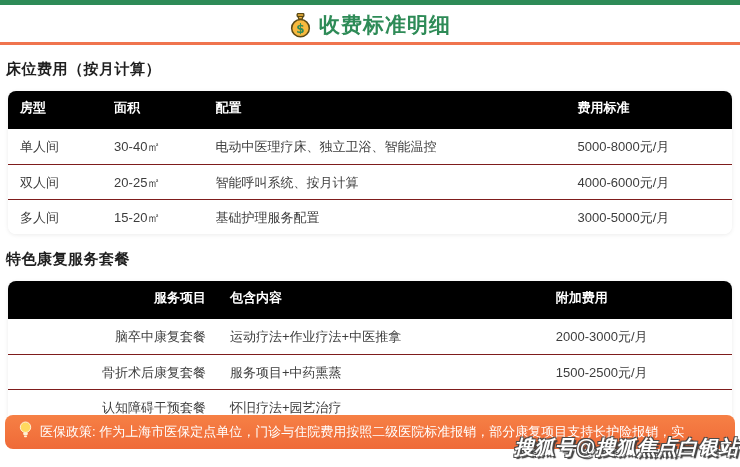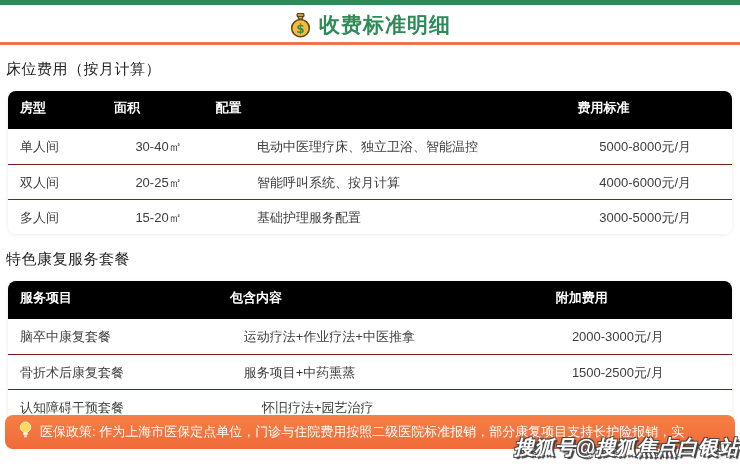--- a/index.html
+++ b/index.html
@@ -15,43 +15,43 @@
   .page-header {
     display: flex; align-items: center; justify-content: center;
     gap: 7px; padding-top: 6px; height: 34px;
   }
   .page-title { font-size: 21px; font-weight: bold; color: #2e8b57; letter-spacing: 1px; }
   .money-bag { width: 23px; height: 25px; display: block; }
 
   .orange-divider { height: 3px; background: #f0744e; width: 100%; margin-top: 3px; }
 
   .section-title {
-    font-size: 15px; font-weight: normal; color: #1f1f1f;
+    font-size: 15px; font-weight: bold; color: #1f1f1f;
     margin: 15px 0 12px 6px; letter-spacing: 0.5px;
   }
   .section-title.second { margin-top: 16px; }
 
   .fee-table {
     margin: 0 8px; border-radius: 8px; overflow: hidden;
     box-shadow: 0 1px 4px rgba(0,0,0,0.08);
     background: #fff;
   }
   .t-row { display: flex; width: 100%; }
   .t-head { background: #000000; height: 38px; }
   .t-head .t-cell { color: #ffffff; font-weight: bold; line-height: 34px; }
-  .t-body { height: 35px; background: #ffffff; gap: 32px; }
+  .t-body { height: 35px; background: #ffffff; }
   .t-body + .t-body { border-top: 1px solid #7f1d1d; }
   .t-cell {
     padding: 0 12px; font-size: 13px; line-height: 35px;
     white-space: nowrap; overflow: hidden; color: #3d3d3d;
   }
   
   .bt-c0 { width: 13%; } .bt-c1 { width: 14%; } .bt-c2 { width: 50%; } .bt-c3 { width: 23%; }
   
-  .rt-c0 { width: 29%; } .rt-c1 { width: 45%; } .rt-c2 { width: 26%; }
+  .rt-c0 { width: 29%; text-align: right; } .rt-c1 { width: 45%; } .rt-c2 { width: 26%; }
 
   .notice-bar {
     position: absolute; left: 5px; right: 5px; bottom: 18px; height: 34px;
     background: linear-gradient(180deg, #f68045, #ef6a38);
     border-radius: 8px;
     display: flex; align-items: center; gap: 8px;
     padding: 0 14px; color: #ffffff;
   }
   .notice-text { font-size: 13px; white-space: nowrap; overflow: hidden; }
   .bulb { width: 13px; height: 18px; flex: 0 0 auto; }

